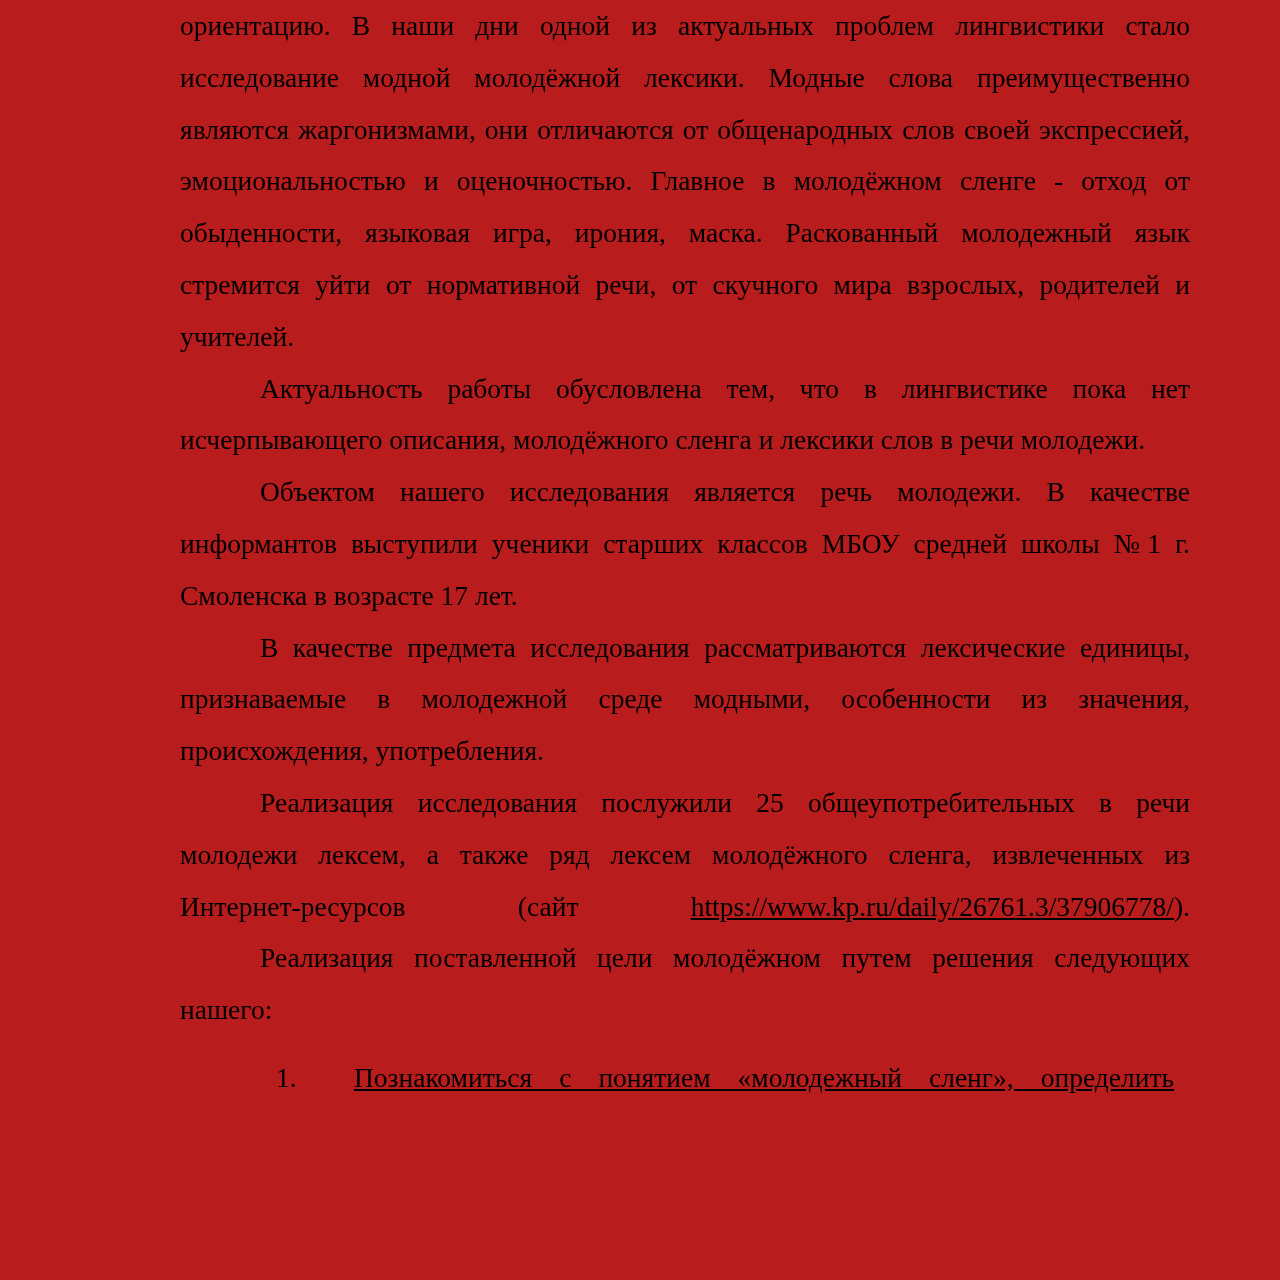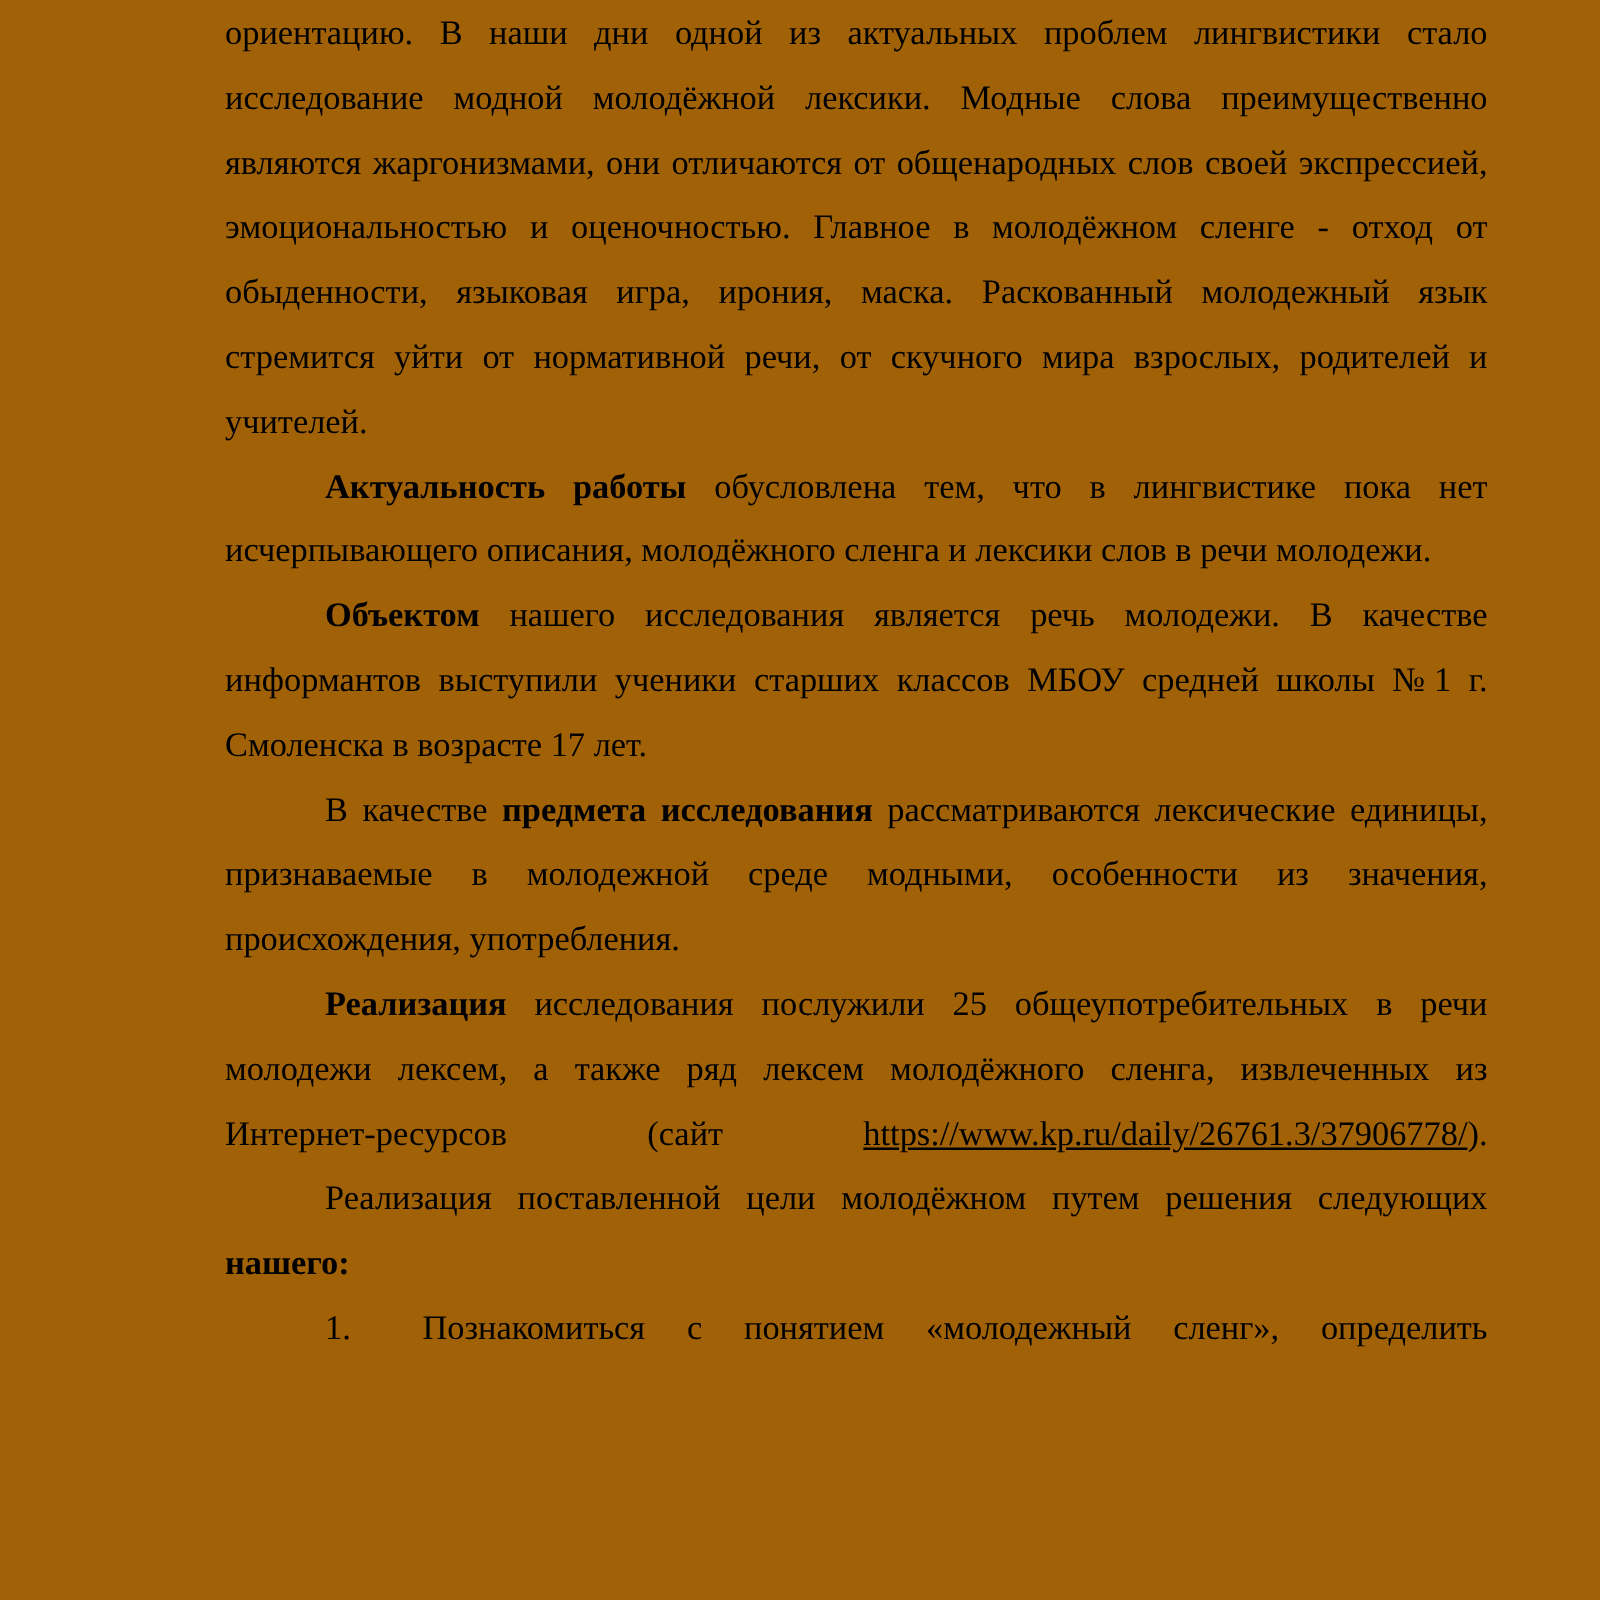--- a/index.html
+++ b/index.html
@@ -12,21 +12,21 @@
     background: #ffffff;
     font-family: "Liberation Serif", "DejaVu Serif", serif;
     color: #000000;
     overflow: hidden;
   }
 
   .page {
     position: relative;
     width: 1280px;
     height: 1280px;
-    background: #a16207;
+    background: #b91c1c;
     box-sizing: border-box;
     padding: 0;
   }
 
   .text-column {
     position: absolute;
     left: 180px;
     top: 0px;
     width: 1010px;
     font-size: 27.5px;
@@ -49,36 +49,37 @@
   p.para.continued {
     text-indent: 0;
   }
 
   
   p.para.full-justify {
     text-align-last: justify;
   }
 
   b, strong {
-    font-weight: bold;
+    font-weight: normal;
   }
 
   .url-link {
     text-decoration: underline;
     color: #000000;
   }
 
   .list-item {
-    margin: 0;
+    margin: 16px;
     padding: 0;
     display: block;
     text-align: justify;
     text-align-last: justify;
     text-indent: 0;
     padding-left: 80px;
+    text-decoration: underline;
   }
   .list-num {
     display: inline-block;
     width: 78px;
   }
 </style>
 </head>
 <body>
 
 <div class="page">

